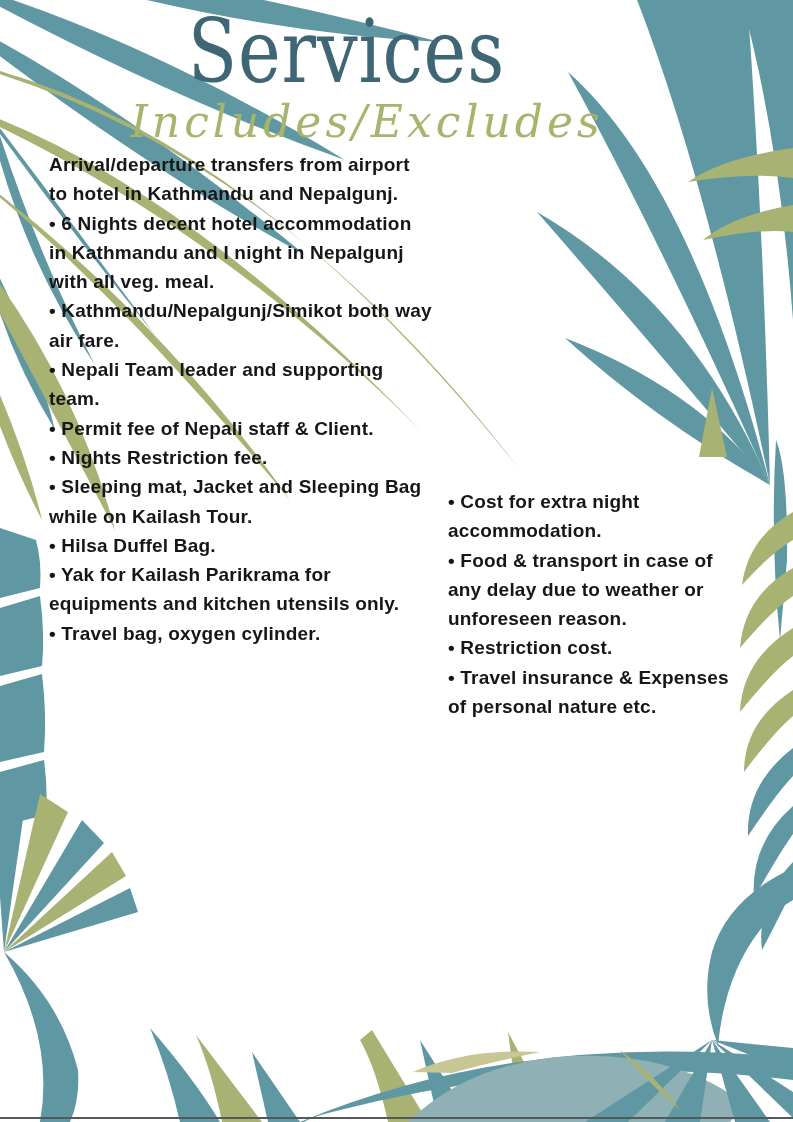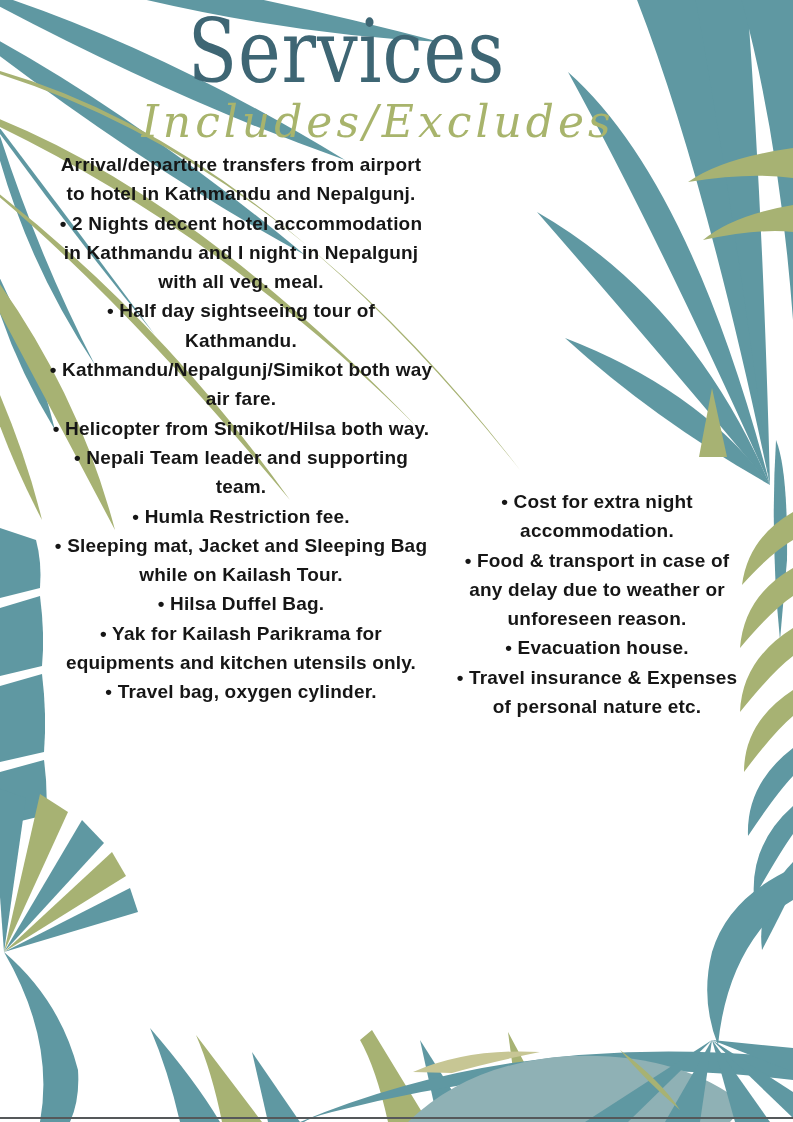--- a/index.html
+++ b/index.html
@@ -17,38 +17,37 @@
     position:absolute;top:6px;left:0;width:100%;
     text-align:center;
     font-family:"DejaVu Serif","Liberation Serif",serif;
     font-size:88px;font-weight:400;
     color:#3E6674;
     letter-spacing:1px;
     line-height:1.05;
   }
   .title .squeeze{display:inline-block;transform:scaleX(0.82);transform-origin:center;}
   .subtitle{
-    position:absolute;top:96px;left:12px;width:100%;
+    position:absolute;top:96px;left:1px;width:100%;
     text-align:center;padding-left:40px;box-sizing:border-box;
     font-family:"DejaVu Serif","Liberation Serif",serif;
     font-style:italic;
     font-size:44px;
     color:#A8B46C;
     letter-spacing:4px;
     line-height:1.2;
   }
   .col{position:absolute;color:#161616;}
   .col p{
     margin:0;
     font-family:"Liberation Sans",sans-serif;
     font-weight:700;
     font-size:19px;
     line-height:29.3px;
     letter-spacing:0.2px;
-    text-align:center;
   }
   .col-includes{left:49px;top:150px;width:384px;}
   .col-excludes{left:448px;top:487px;width:298px;}
   .footer-line{
     position:absolute;left:0;top:1117px;width:793px;height:2px;
     background:#55585A;z-index:2;
   }
 </style>
 </head>
 <body>
@@ -139,35 +138,34 @@
   <div class="content">
 
     <div class="title">
       <span class="squeeze">Services</span>
     </div>
 
     <div class="subtitle">Includes/Excludes</div>
 
     <div class="col col-includes">
       <p>Arrival/departure transfers from airport to hotel in Kathmandu and Nepalgunj.</p>
-      <p>• 2 Nights decent hotel accommodation in Kathmandu and I night in Nepalgunj with all veg. meal.</p>
-      <p>• Half day sightseeing tour of Kathmandu.</p>
+      <p>• 6 Nights decent hotel accommodation in Kathmandu and I night in Nepalgunj with all veg. meal.</p>
       <p>• Kathmandu/Nepalgunj/Simikot both way air fare.</p>
-      <p>• Helicopter from Simikot/Hilsa both way.</p>
       <p>• Nepali Team leader and supporting team.</p>
-      <p>• Humla Restriction fee.</p>
+      <p>• Permit fee of Nepali staff &amp; Client.</p>
+      <p>• Nights Restriction fee.</p>
       <p>• Sleeping mat, Jacket and Sleeping Bag while on Kailash Tour.</p>
       <p>• Hilsa Duffel Bag.</p>
       <p>• Yak for Kailash Parikrama for equipments and kitchen utensils only.</p>
       <p>• Travel bag, oxygen cylinder.</p>
     </div>
 
     <div class="col col-excludes">
       <p>• Cost for extra night accommodation.</p>
       <p>• Food &amp; transport in case of any delay due to weather or unforeseen reason.</p>
-      <p>• Evacuation house.</p>
+      <p>• Restriction cost.</p>
       <p>• Travel insurance &amp; Expenses of personal nature etc.</p>
     </div>
 
     <div class="footer-line"></div>
   </div>
 
 </div>
 
 </body></html>

